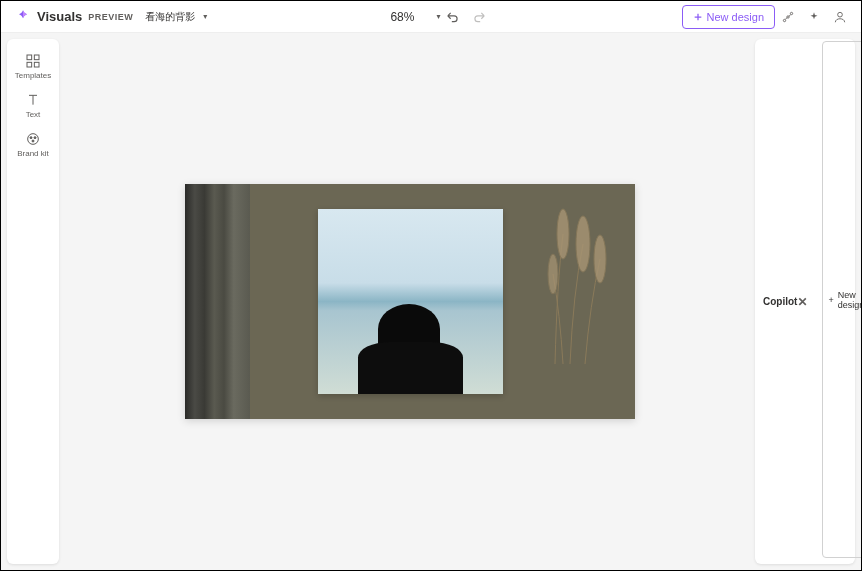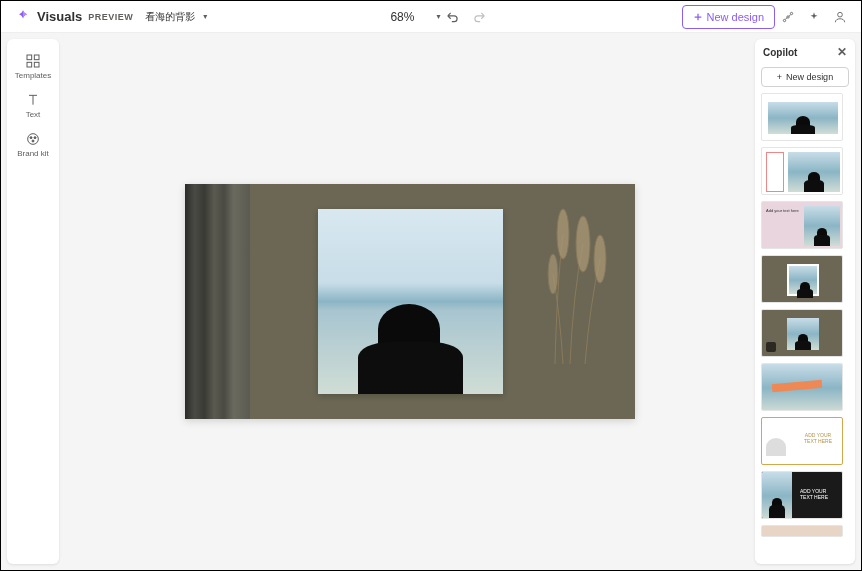--- a/index.html
+++ b/index.html
@@ -21,21 +21,21 @@
 .sidebar{width:52px;background:#fff;margin:6px;border-radius:6px;box-shadow:0 1px 3px rgba(0,0,0,.1);padding:8px 0}
 .sitem{display:flex;flex-direction:column;align-items:center;padding:6px 2px;cursor:pointer;color:#605e5c}
 .sitem span{font-size:8px;margin-top:2px}
 .canvas-area{flex:1;display:flex;align-items:center;justify-content:center}
 .canvas{width:450px;height:235px;background:#6b6754;position:relative;box-shadow:0 2px 8px rgba(0,0,0,.15)}
 .curtain{position:absolute;left:0;top:0;width:65px;height:100%;background:linear-gradient(90deg,#2a2a28 0%,#4a4a45 15%,#3a3a35 30%,#5a5a50 45%,#4a4a42 60%,#6a6a5f 75%,#5a5a50 100%)}
 .pampas{position:absolute;right:20px;top:20px;width:80px;height:160px}
 .photo{position:absolute;left:133px;top:25px;width:185px;height:185px;background:linear-gradient(180deg,#d8e8f0 0%,#c8dde8 40%,#8bb5c5 50%,#a8c5d0 55%,#d0ddd5 100%);box-shadow:0 2px 6px rgba(0,0,0,.2)}
 .head{position:absolute;left:60px;top:95px;width:62px;height:50px;background:#0a0a0a;border-radius:50% 50% 20% 20%}
 .shoulders{position:absolute;left:40px;top:133px;width:105px;height:52px;background:#0d0d0d;border-radius:30% 30% 0 0}
-.copilot{width:100px;background:#fff;margin:6px 6px 6px 0;border-radius:6px;box-shadow:0 1px 3px rgba(0,0,0,.1);display:flex;flex-direction:column}
+.copilot{width:100px;background:#fff;margin:6px 6px 6px 0;border-radius:6px;box-shadow:0 1px 3px rgba(0,0,0,.1);display:flex;flex-direction:row}
 .copilot-hdr{display:flex;align-items:center;justify-content:space-between;padding:6px 8px}
 .copilot-hdr span{font-size:10px;font-weight:600;color:#323130}
 .newideas{margin:2px 6px 6px;border:1px solid #d1d1d1;border-radius:4px;font-size:9px;padding:4px 6px;display:flex;align-items:center;justify-content:center;cursor:pointer;color:#323130}
 .ideas{flex:1;overflow-y:auto;padding:0 6px}
 .ideas::-webkit-scrollbar{width:4px}
 .ideas::-webkit-scrollbar-thumb{background:#c8c8c8;border-radius:2px}
 .idea{width:82px;height:48px;margin-bottom:6px;border:1px solid #e5e5e5;border-radius:2px;background:#fff;cursor:pointer;position:relative;overflow:hidden}
 .mini{position:absolute;background:linear-gradient(180deg,#c8dde8 0%,#8bb5c5 50%,#d0ddd5 100%)}
 .mh{position:absolute;background:#0a0a0a;border-radius:50% 50% 20% 20%}
 .ms{position:absolute;background:#0d0d0d;border-radius:30% 30% 0 0}

